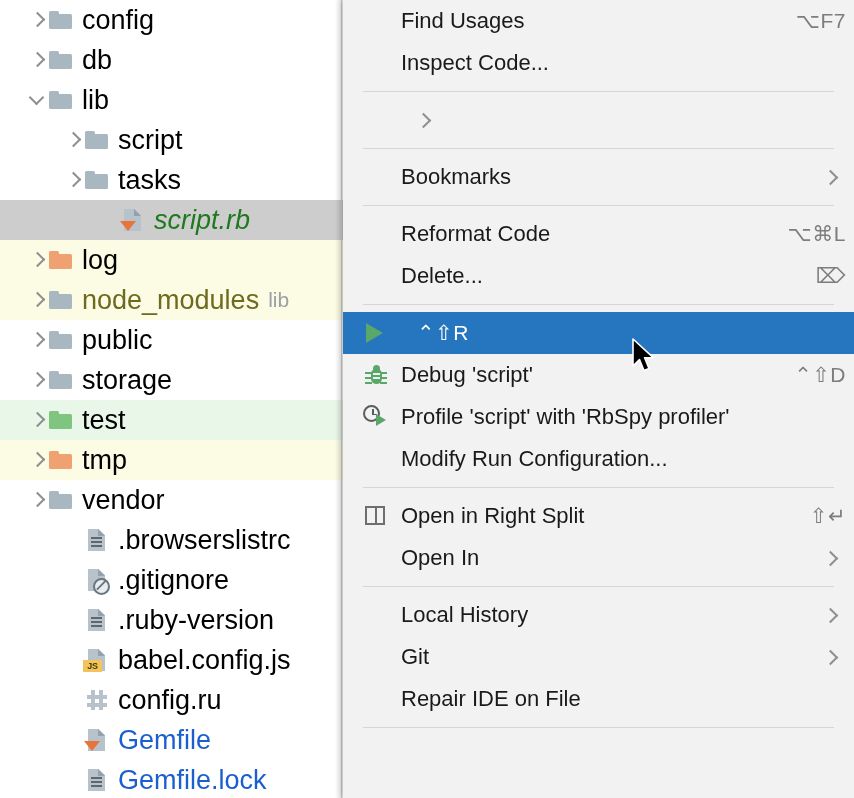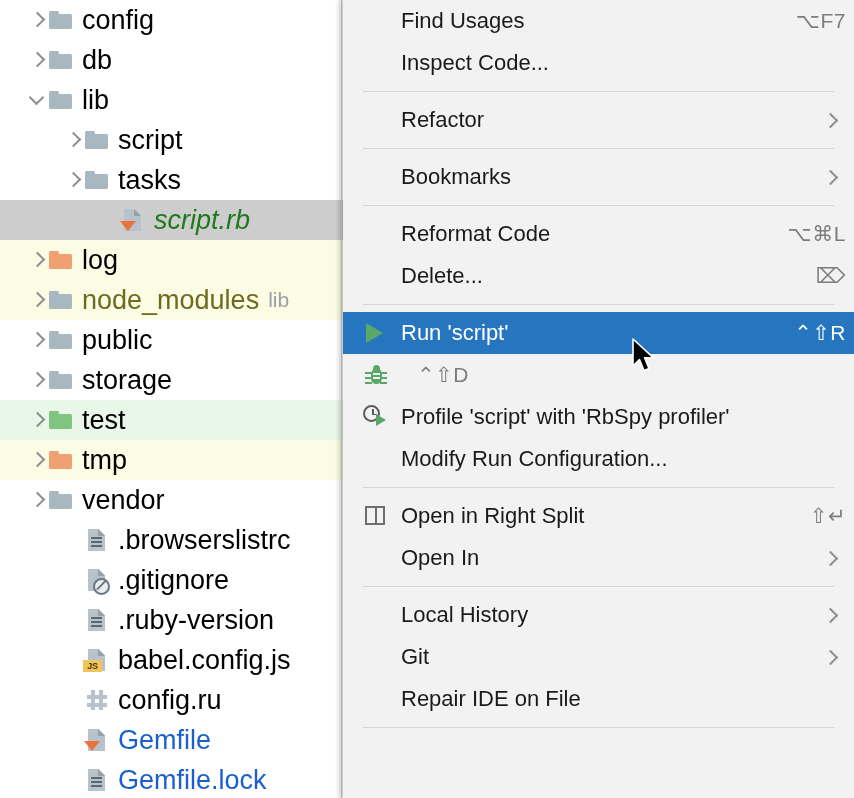--- a/index.html
+++ b/index.html
@@ -558,21 +558,20 @@
         <div class="mi-label">Find Usages</div>
         <div class="mi-shortcut">⌥F7</div>
       </div>
       <div class="menu-item">
         <div class="mi-icon"></div>
         <div class="mi-label">Inspect Code...</div>
       </div>
       <div class="menu-sep"></div>
       <div class="menu-item">
         <div class="mi-icon"></div>
-        <div class="mi-label">Refactor</div>
         <div class="mi-submenu"></div>
       </div>
       <div class="menu-sep"></div>
       <div class="menu-item">
         <div class="mi-icon"></div>
         <div class="mi-label">Bookmarks</div>
         <div class="mi-submenu"></div>
       </div>
       <div class="menu-sep"></div>
       <div class="menu-item">
@@ -583,38 +582,38 @@
       <div class="menu-item">
         <div class="mi-icon"></div>
         <div class="mi-label">Delete...</div>
         <div class="mi-shortcut">⌦</div>
       </div>
       <div class="menu-sep"></div>
       <div class="menu-item selected">
         <div class="mi-icon">
           <div class="ico-run"></div>
         </div>
-        <div class="mi-label">Run 'script'</div>
         <div class="mi-shortcut">⌃⇧R</div>
       </div>
       <div class="menu-item">
         <div class="mi-icon">
           <div class="ico-bug">
             <i class="leg l1"></i>
             <i class="leg l2"></i>
             <i class="leg l3"></i>
             <i class="leg r1"></i>
             <i class="leg r2"></i>
             <i class="leg r3"></i>
             <div class="hd"></div>
             <div class="bd"></div>
             <i class="str s1"></i>
             <i class="str s2"></i>
           </div>
         </div>
+        <div class="mi-label">Debug 'script'</div>
         <div class="mi-shortcut">⌃⇧D</div>
       </div>
       <div class="menu-item">
         <div class="mi-icon">
           <div class="ico-profile">
             <div class="clock"></div>
             <div class="hand1"></div>
             <div class="hand2"></div>
             <div class="play"></div>
           </div>

